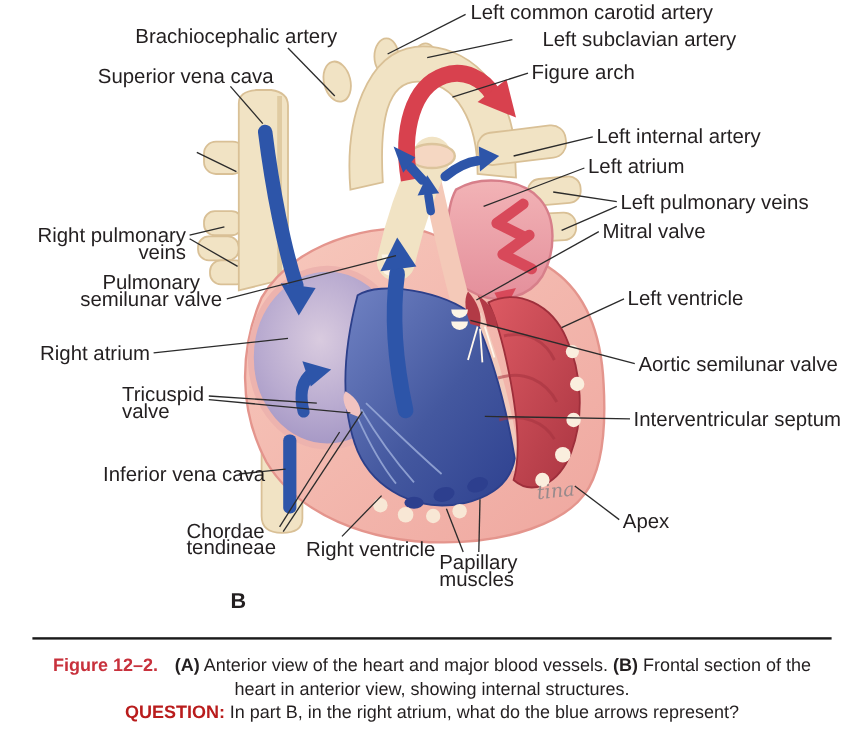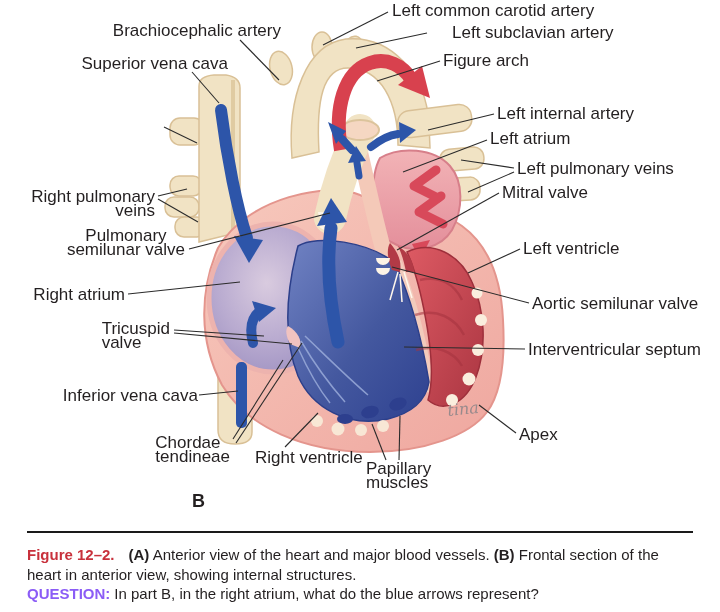--- a/index.html
+++ b/index.html
@@ -3,26 +3,26 @@
 <meta charset="utf-8">
 <style>
   html,body{margin:0;padding:0;background:#fff;}
   body{width:720px;height:612px;overflow:hidden;font-family:"Liberation Sans",sans-serif;}
   #fig{position:relative;width:720px;height:612px;background:#fff;}
   svg.art{position:absolute;left:0;top:0;}
   .lbl{position:absolute;font-size:17px;line-height:14px;color:#231f20;white-space:pre-line;}
   .ra{text-align:right;}
   .ctr{text-align:center;}
   .panel{position:absolute;font-size:18px;font-weight:bold;color:#231f20;}
-  .caption{position:absolute;left:27px;top:531px;width:666px;color:#231f20;}
+  .caption{position:absolute;left:27px;top:531px;width:666px;color:#231f20;text-align:center;}
   .cap-rule{border:none;border-top:2px solid #1a1a1a;margin:0 0 12px 0;}
   .cap-text{font-size:15px;line-height:19.5px;}
   .figlabel{font-weight:bold;color:#c8313c;margin-right:14px;}
   .marker{font-weight:bold;}
-  .qlabel{font-weight:bold;color:#8b5cf6;margin-right:4px;}
+  .qlabel{font-weight:bold;color:#b91c1c;margin-right:4px;}
 </style>
 </head>
 <body>
 
 <div id="fig">
 
   <svg class="art" width="720" height="535" viewBox="0 0 720 535">
     <defs>
       <radialGradient id="raGrad" cx="45%" cy="40%" r="70%">
         <stop offset="0%" stop-color="#d9cbdf"></stop>
@@ -222,21 +222,21 @@
   <div class="lbl" style="left:502px;top:186px;">Mitral valve</div>
   <div class="lbl ra" style="right:565px;top:190px;">Right pulmonary veins</div>
   <div class="lbl ctr" style="right:535px;top:229px;">Pulmonary
 semilunar valve</div>
   <div class="lbl" style="left:523px;top:242px;">Left ventricle</div>
   <div class="lbl ra" style="right:595px;top:288px;">Right atrium</div>
   <div class="lbl" style="left:532px;top:297px;">Aortic semilunar valve</div>
   <div class="lbl" style="right:550px;top:322px;text-align:left;">Tricuspid
 valve</div>
   <div class="lbl" style="left:528px;top:343px;">Interventricular septum</div>
-  <div class="lbl ra" style="right:522px;top:389px;margin-left:24px;">Inferior vena cava</div>
+  <div class="lbl ra" style="right:499px;top:389px;margin-left:24px;">Inferior vena cava</div>
   <div class="lbl" style="left:519px;top:428px;">Apex</div>
   <div class="lbl" style="right:490px;top:436px;text-align:left;">Chordae
 tendineae</div>
   <div class="lbl" style="left:255px;top:451px;">Right ventricle</div>
   <div class="lbl" style="left:366px;top:462px;">Papillary
 muscles</div>
 
   <div class="panel" style="left:192px;top:491px;">B</div>
 
   <div class="caption">

